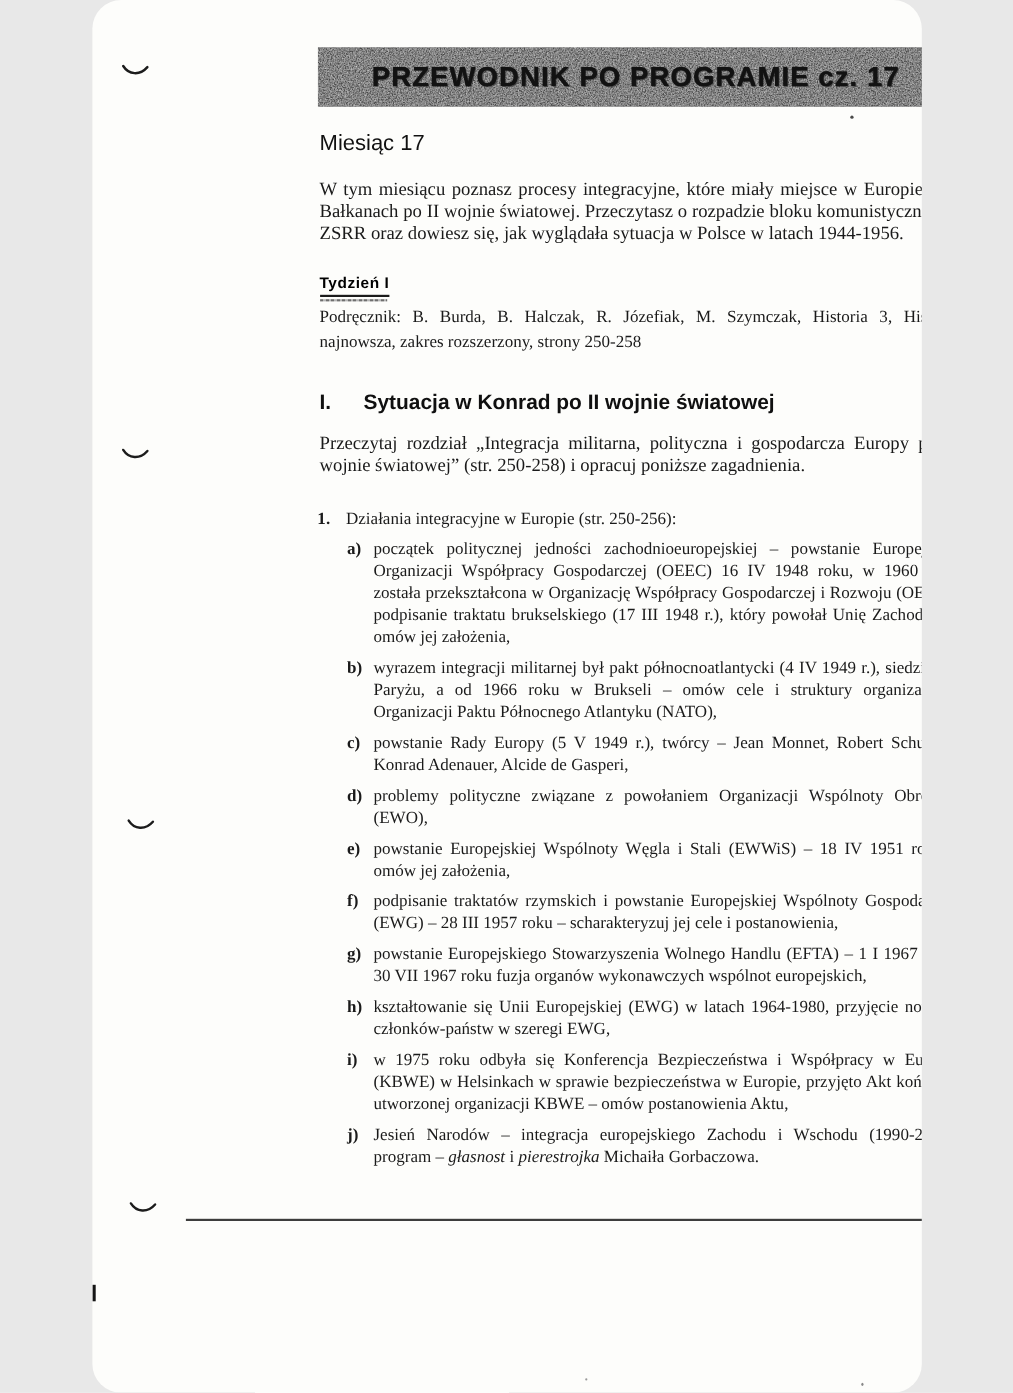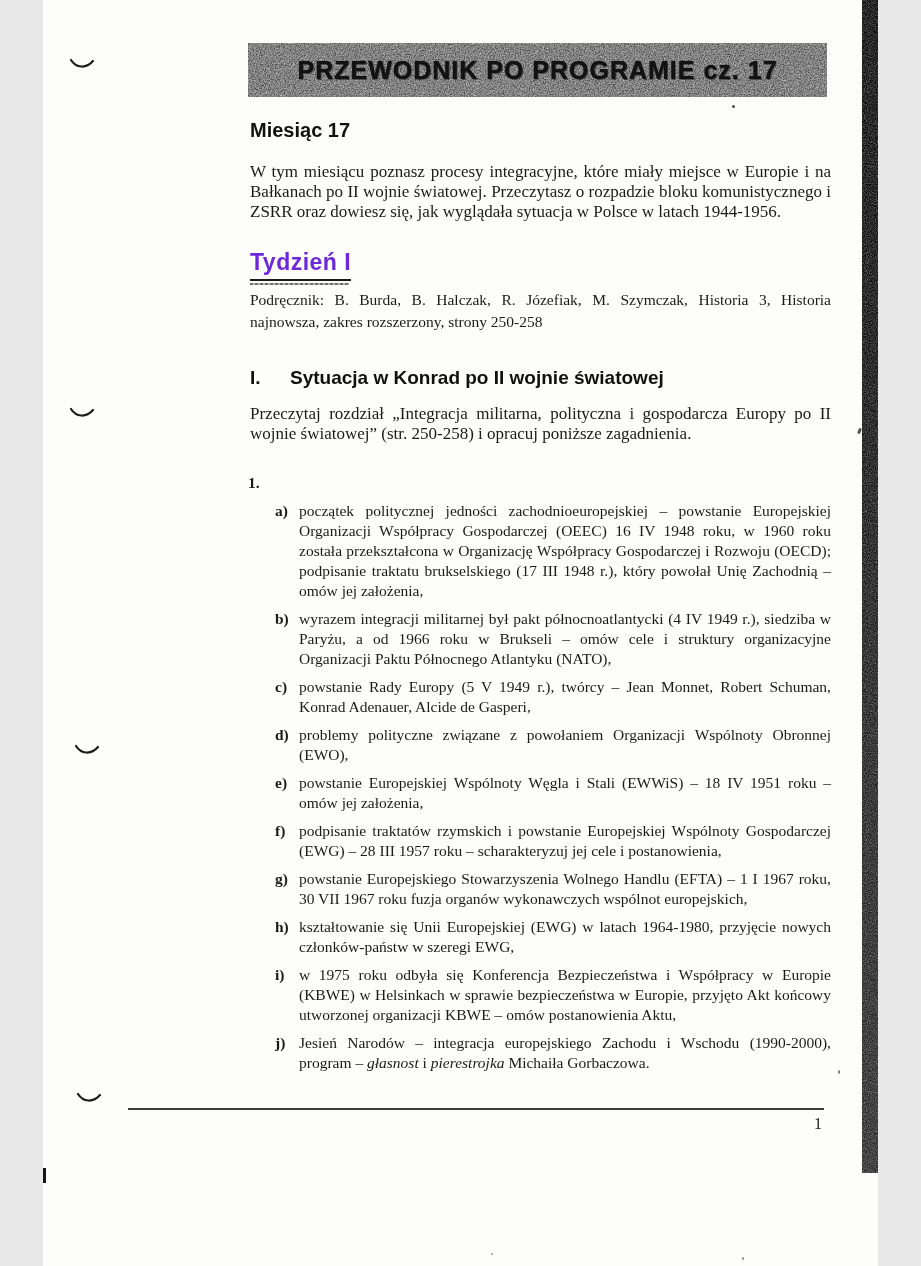--- a/index.html
+++ b/index.html
@@ -1,19 +1,19 @@
 <!DOCTYPE html>
 <html lang="pl"><head>
 <meta charset="utf-8">
 <style>
   html,body{margin:0;padding:0;background:#e8e8e8;}
   .page{
-    position:relative;width:835px;height:1266px;margin:0 auto;
+    position:relative;width:754px;height:1266px;margin:0 auto;
     background:#fdfdfb;overflow:hidden;
-    font-family:"Liberation Serif", serif;color:#1a1a1a;
+    font-family:"Liberation Serif", serif;color:#1a1a1a;border-radius:26px;
   }
 
   
   .banner{
     position:absolute;left:205px;top:43px;width:579px;height:54px;
     background:#a6a6a6;display:flex;align-items:center;justify-content:center;
     overflow:hidden;
   }
   .noise{position:absolute;left:0;top:0;width:100%;height:100%;pointer-events:none;}
   .banner-title{
@@ -27,28 +27,28 @@
   .side-bar{
     position:absolute;left:819px;top:0;width:45px;height:1173px;
     background:linear-gradient(180deg,#0a0a0a 0%,#101010 30%,#1f1f1f 60%,#2b2b2b 100%);
     overflow:hidden;
   }
 
   
   .content{position:absolute;left:207px;top:0;width:581px;}
   .month-title{
     margin:119px 0 0 0;font-family:"Liberation Sans", sans-serif;
-    font-weight:bold;font-size:20px;line-height:23px;color:#111;
+    font-weight:normal;font-size:20px;line-height:23px;color:#111;
   }
   .body-text{font-size:17px;line-height:20px;text-align:justify;margin:0;}
   .intro{margin-top:20px;}
   .week-title{
     display:inline-block;margin-top:27px;position:relative;
-    font-family:"Liberation Sans", sans-serif;font-weight:bold;font-size:23px;
-    color:#6d28d9;letter-spacing:.5px;padding-bottom:3px;
+    font-family:"Liberation Sans", sans-serif;font-weight:bold;font-size:14px;
+    color:#000000;letter-spacing:.5px;padding-bottom:3px;
     border-bottom:2.5px solid #1b1b1b;
   }
   .week-title::after{
     content:"";position:absolute;left:0;right:2px;bottom:-6px;height:2px;
     background:repeating-linear-gradient(90deg,#6f6f6f 0 3px,#b5b5b5 3px 5px);
   }
   .textbook{margin-top:8px;font-size:15.5px;line-height:22px;text-align:justify;}
 
   .topic-head{
     margin-top:33px;display:flex;
@@ -133,20 +133,21 @@
 
     <div class="topic-head">
       <span class="topic-num">I.</span>
       <span>Sytuacja w Konrad po II wojnie światowej</span>
     </div>
 
     <p class="body-text instruction">Przeczytaj rozdział „Integracja militarna, polityczna i gospodarcza Europy po II wojnie światowej” (str. 250-258) i opracuj poniższe zagadnienia.</p>
 
     <div class="task-head">
       <span class="task-num">1.</span>
+      <span>Działania integracyjne w Europie (str. 250-256):</span>
     </div>
 
     <div class="sub">
       <span class="sub-label">a)</span>
       <span class="sub-text">początek politycznej jedności zachodnioeuropejskiej – powstanie Europejskiej Organizacji Współpracy Gospodarczej (OEEC) 16 IV 1948 roku, w 1960 roku została przekształcona w Organizację Współpracy Gospodarczej i Rozwoju (OECD); podpisanie traktatu brukselskiego (17 III 1948 r.), który powołał Unię Zachodnią – omów jej założenia,</span>
     </div>
     <div class="sub">
       <span class="sub-label">b)</span>
       <span class="sub-text">wyrazem integracji militarnej był pakt północnoatlantycki (4 IV 1949 r.), siedziba w Paryżu, a od 1966 roku w Brukseli – omów cele i struktury organizacyjne Organizacji Paktu Północnego Atlantyku (NATO),</span>
     </div>

